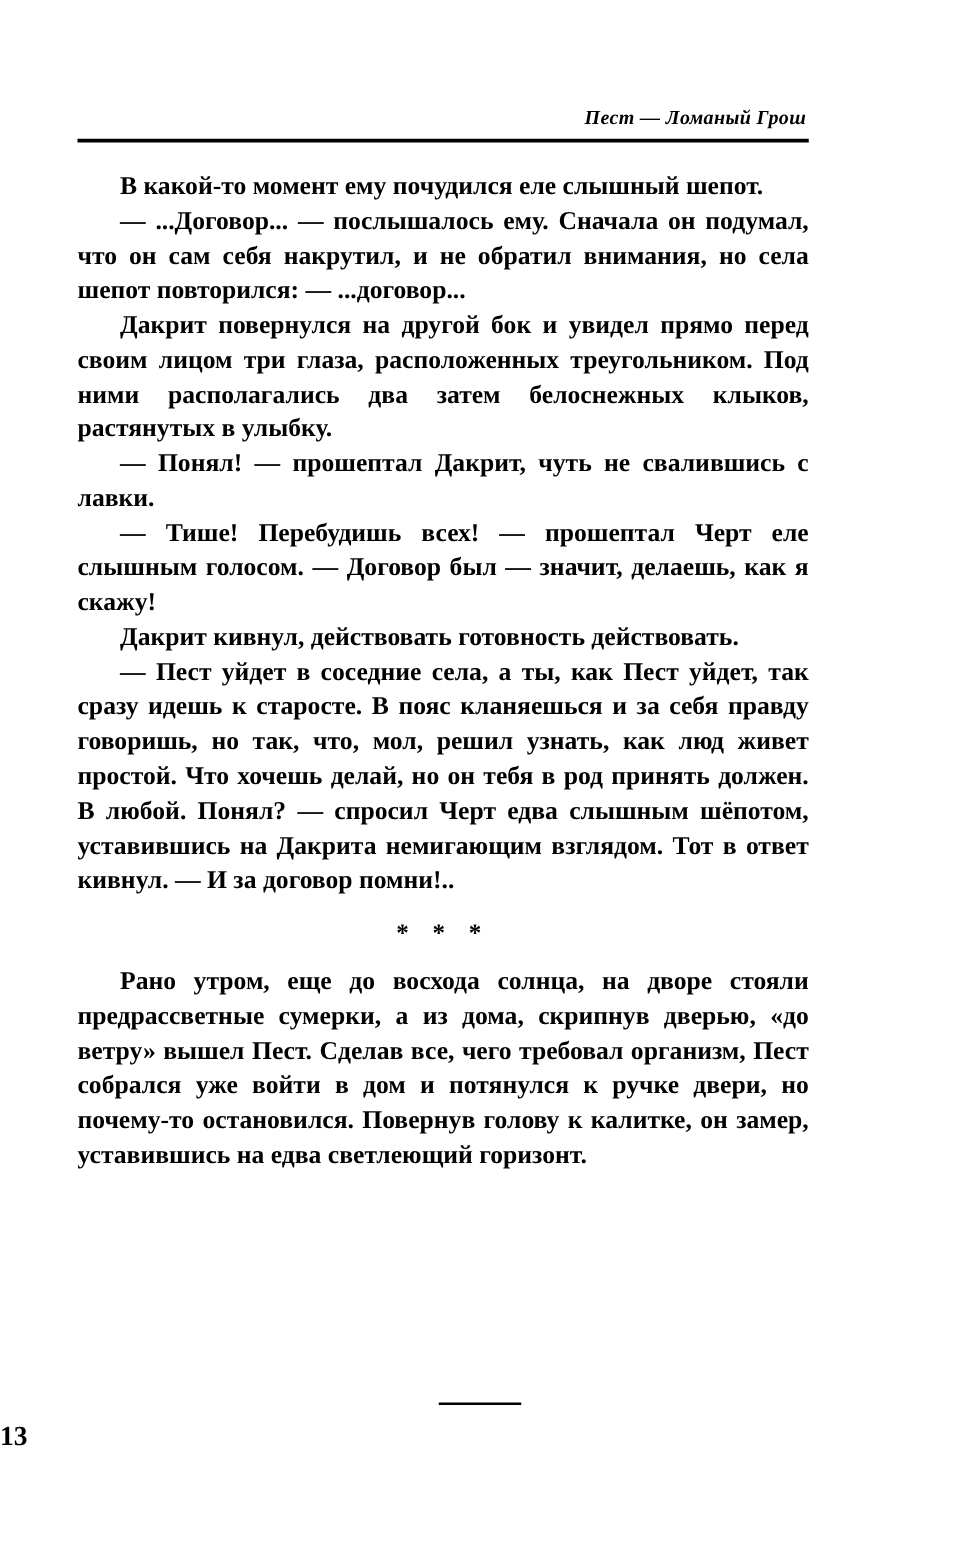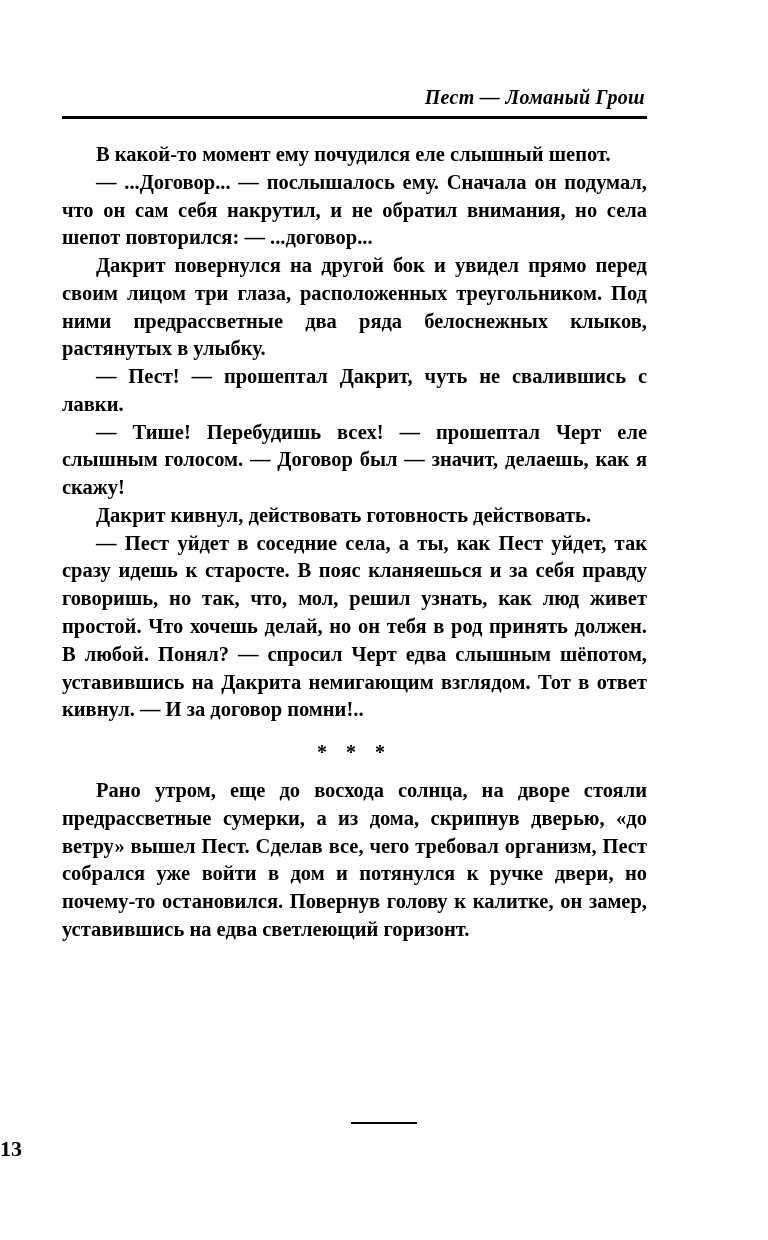--- a/index.html
+++ b/index.html
@@ -20,21 +20,21 @@
   .content {
     position: absolute;
     left: 62px;
     top: 86px;
     width: 585px;
   }
   .running-head {
     text-align: right;
     font-style: italic;
     font-weight: bold;
-    font-size: 20px;
+    font-size: 16px;
     letter-spacing: 0.3px;
     padding-right: 2px;
     margin-bottom: 7px;
   }
   .head-rule {
     border: 0;
     border-top: 3px solid #000;
     margin: 0 0 22px 0;
     width: 100%;
   }
@@ -78,22 +78,22 @@
 
 <div class="page">
 
   <div class="content">
 
     <div class="running-head">Пест — Ломаный Грош</div>
     <hr class="head-rule">
 
     <p class="body-par">В какой-то момент ему почудился еле слышный шепот.</p>
     <p class="body-par">— ...Договор... — послышалось ему. Сначала он подумал, что он сам себя накрутил, и не обратил внимания, но села шепот повторился: — ...договор...</p>
-    <p class="body-par">Дакрит повернулся на другой бок и увидел прямо перед своим лицом три глаза, расположенных треугольником. Под ними предрассветные два ряда белоснежных клыков, растянутых в улыбку.</p>
-    <p class="body-par">— Пест! — прошептал Дакрит, чуть не свалившись с лавки.</p>
+    <p class="body-par">Дакрит повернулся на другой бок и увидел прямо перед своим лицом три глаза, расположенных треугольником. Под ними располагались два затем белоснежных клыков, растянутых в улыбку.</p>
+    <p class="body-par">— Понял! — прошептал Дакрит, чуть не свалившись с лавки.</p>
     <p class="body-par">— Тише! Перебудишь всех! — прошептал Черт еле слышным голосом. — Договор был — значит, делаешь, как я скажу!</p>
     <p class="body-par">Дакрит кивнул, действовать готовность действовать.</p>
     <p class="body-par">— Пест уйдет в соседние села, а ты, как Пест уйдет, так сразу идешь к старосте. В пояс кланяешься и за себя правду говоришь, но так, что, мол, решил узнать, как люд живет простой. Что хочешь делай, но он тебя в род принять должен. В любой. Понял? — спросил Черт едва слышным шёпотом, уставившись на Дакрита немигающим взглядом. Тот в ответ кивнул. — И за договор помни!..</p>
 
     <div class="sep">* * *</div>
 
     <p class="body-par">Рано утром, еще до восхода солнца, на дворе стояли предрассветные сумерки, а из дома, скрипнув дверью, «до ветру» вышел Пест. Сделав все, чего требовал организм, Пест собрался уже войти в дом и потянулся к ручке двери, но почему-то остановился. Повернув голову к калитке, он замер, уставившись на едва светлеющий горизонт.</p>
 
   </div>
 

